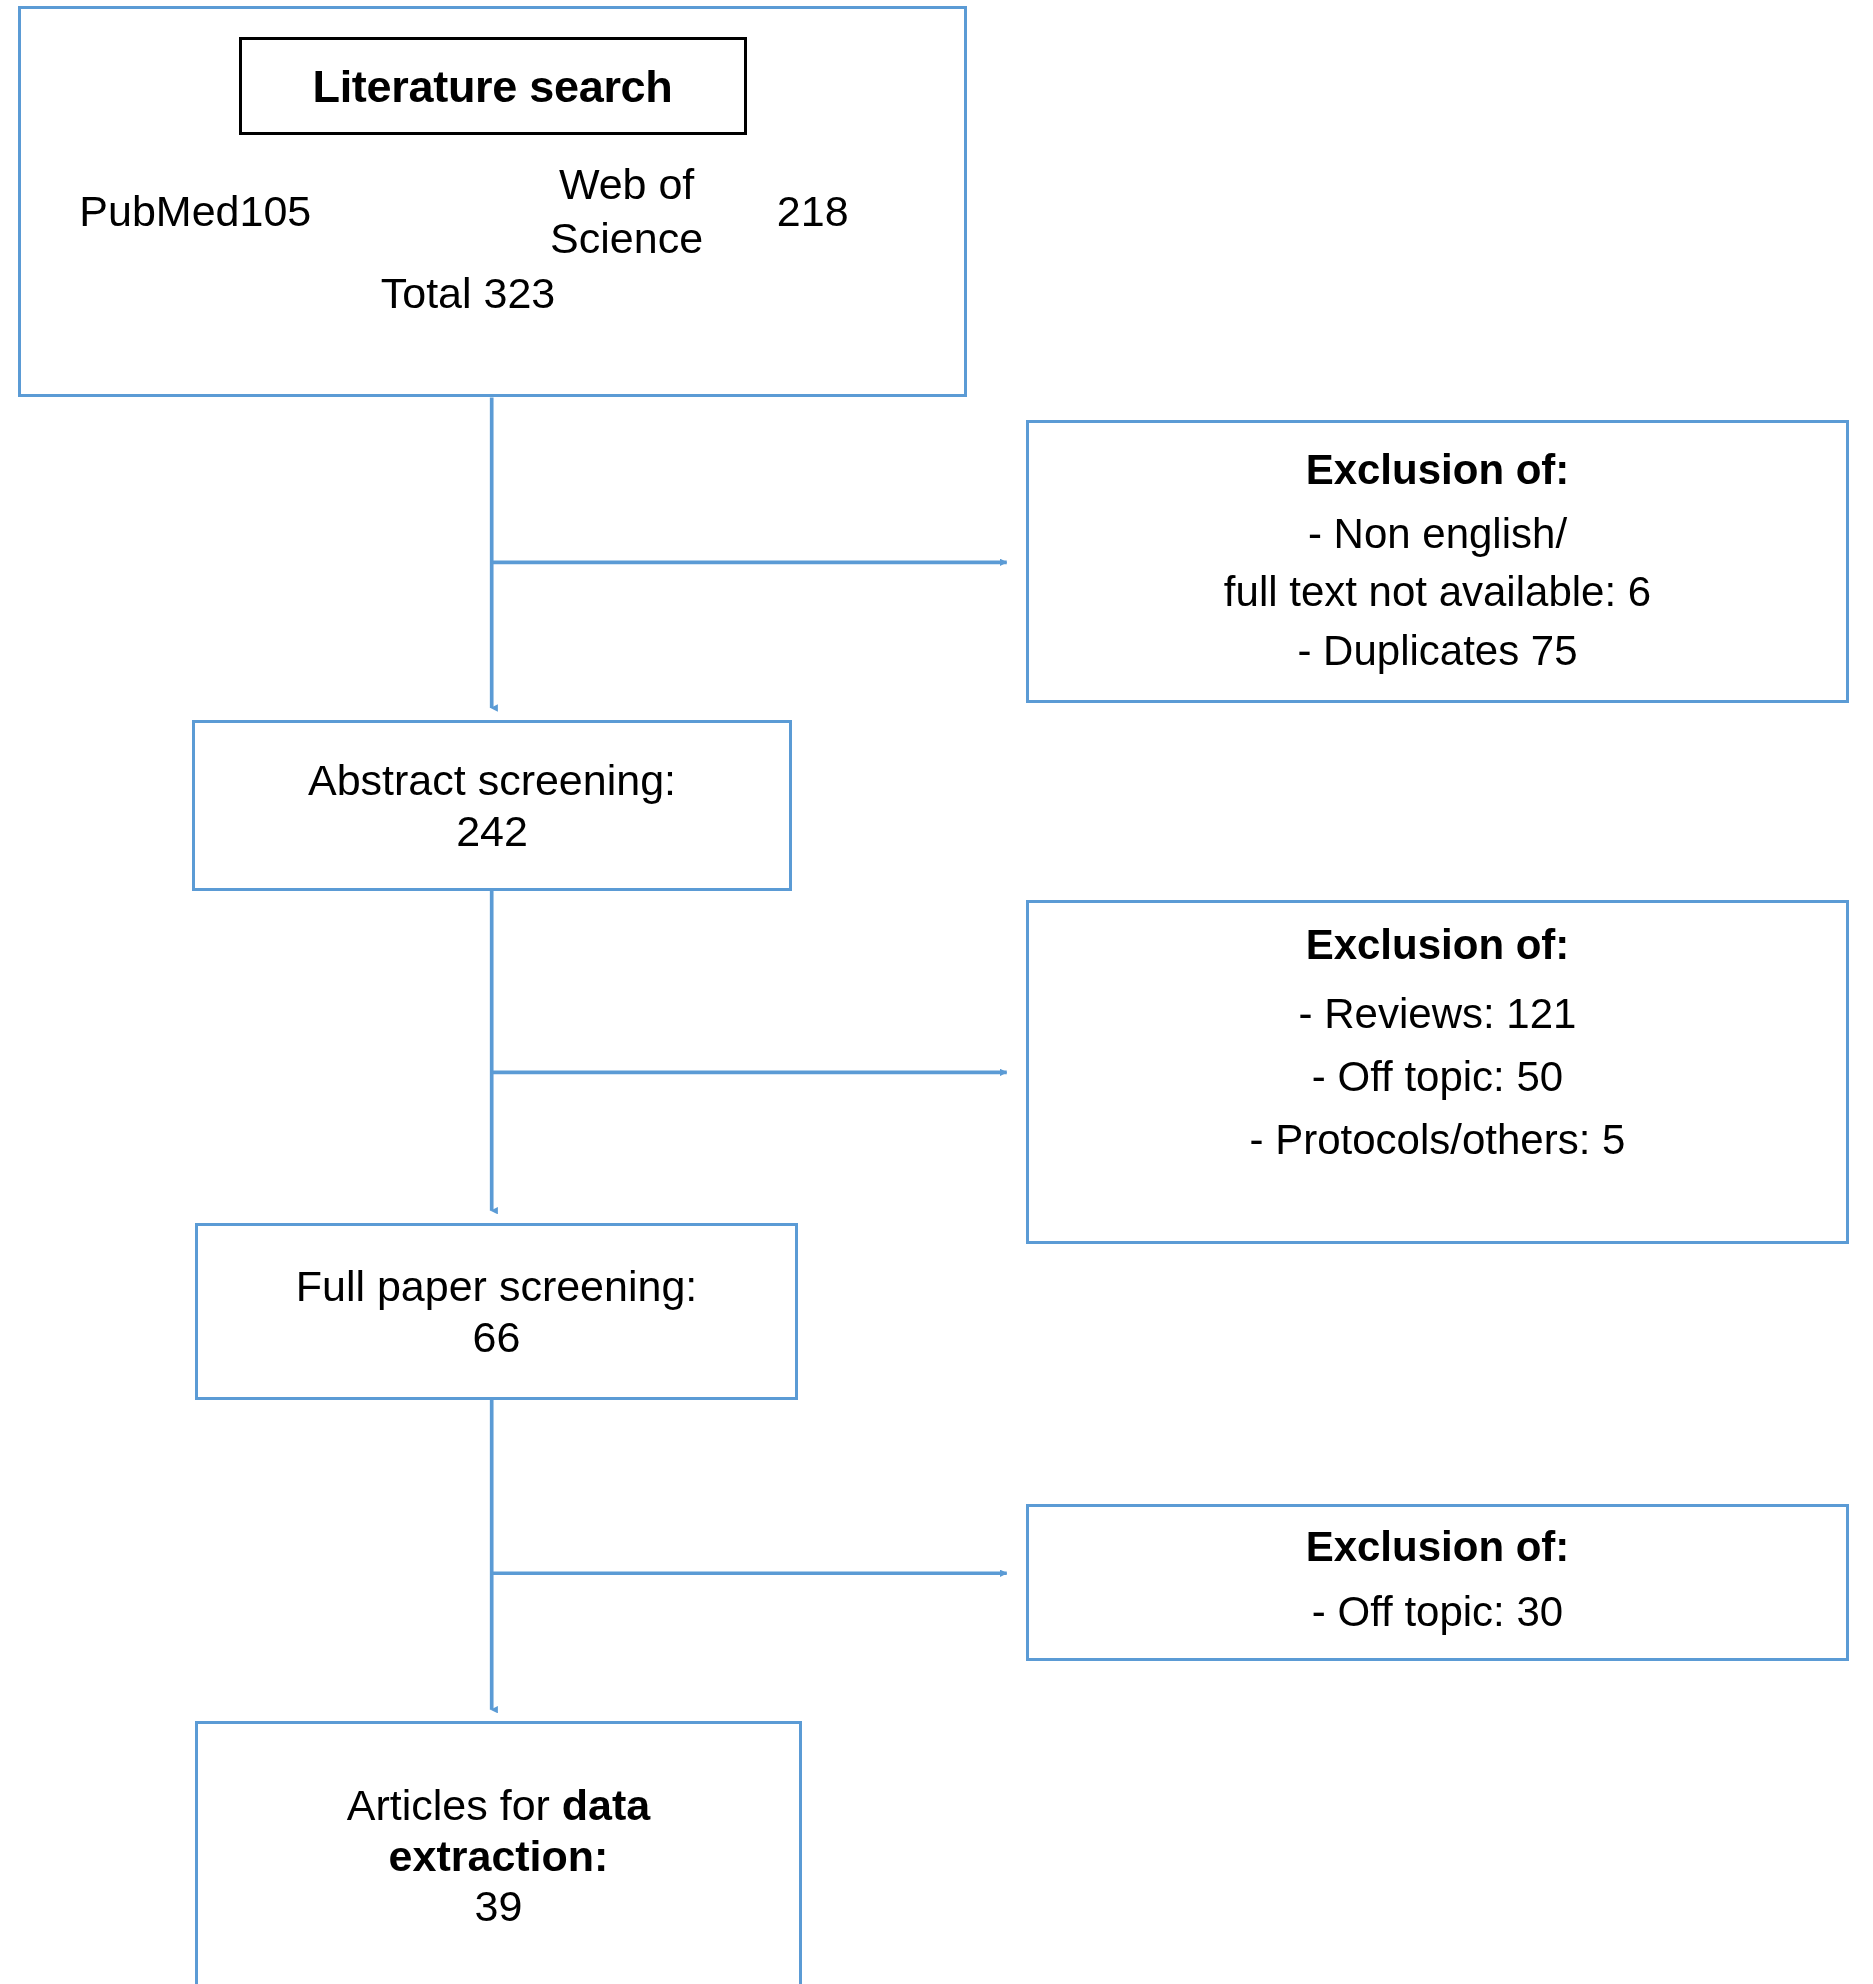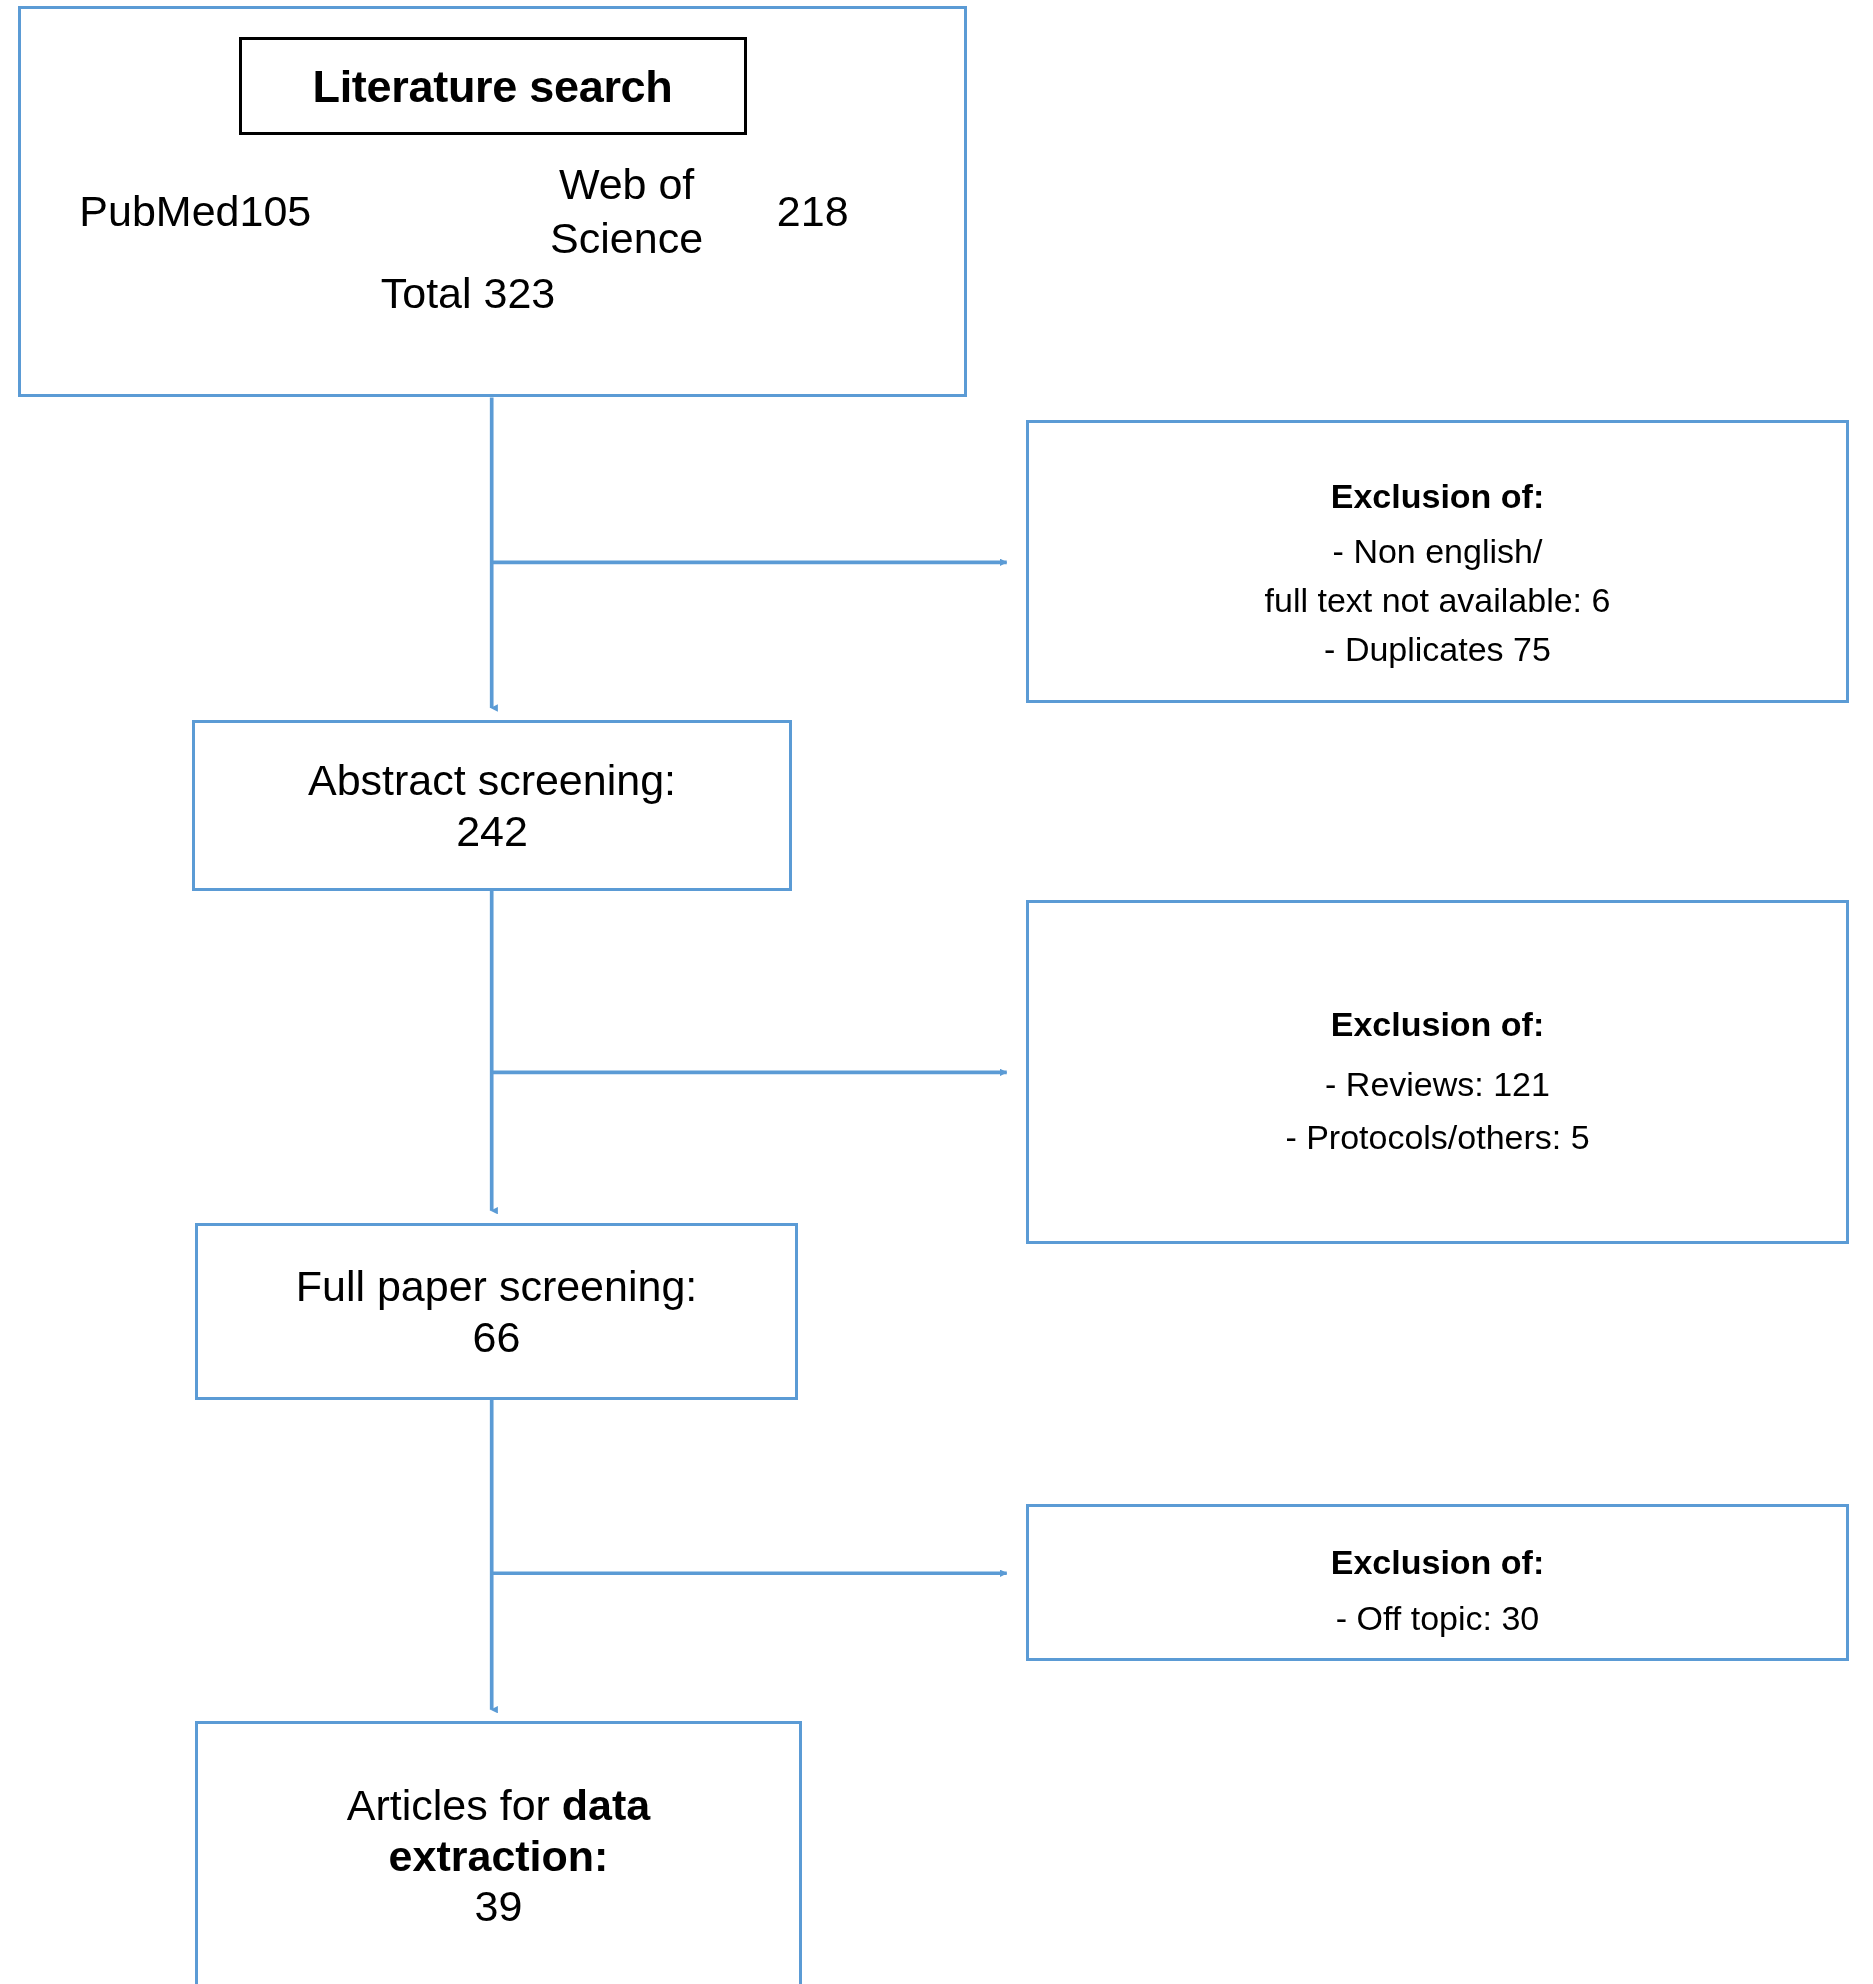--- a/index.html
+++ b/index.html
@@ -116,22 +116,22 @@
     height: 270px;
     font-size: 43px;
   }
   .stage-title { font-weight: normal; }
   .stage-count { font-weight: normal; }
 
   
   .excl {
     left: 1026px;
     width: 823px;
-    font-size: 34px;
-    justify-content: center;
+    font-size: 42px;
+    justify-content: flex-start;
     padding-top: 8.6px;
     box-sizing: border-box;
   }
   #node-excl-1 { top: 420px;  height: 283px; }
   #node-excl-2 { top: 900px; height: 344px; }
   #node-excl-3 { top: 1504px; height: 157px; }
 
   .excl-head {
     font-weight: bold;
     margin-top: 11px;
@@ -212,20 +212,21 @@
   </div>
 
   <div class="node" id="node-abstract">
     <span class="node-line stage-title">Abstract screening:</span>
     <span class="node-line stage-count">242</span>
   </div>
 
   <div class="node excl" id="node-excl-2">
     <span class="node-line excl-head">Exclusion of:</span>
     <span class="excl-item">-    Reviews: 121</span>
+    <span class="excl-item">-    Off topic: 50</span>
     <span class="excl-item">-   Protocols/others: 5</span>
   </div>
 
   <div class="node" id="node-fullpaper">
     <span class="node-line stage-title">Full paper screening:</span>
     <span class="node-line stage-count">66</span>
   </div>
 
   <div class="node excl" id="node-excl-3">
     <span class="node-line excl-head">Exclusion of:</span>

